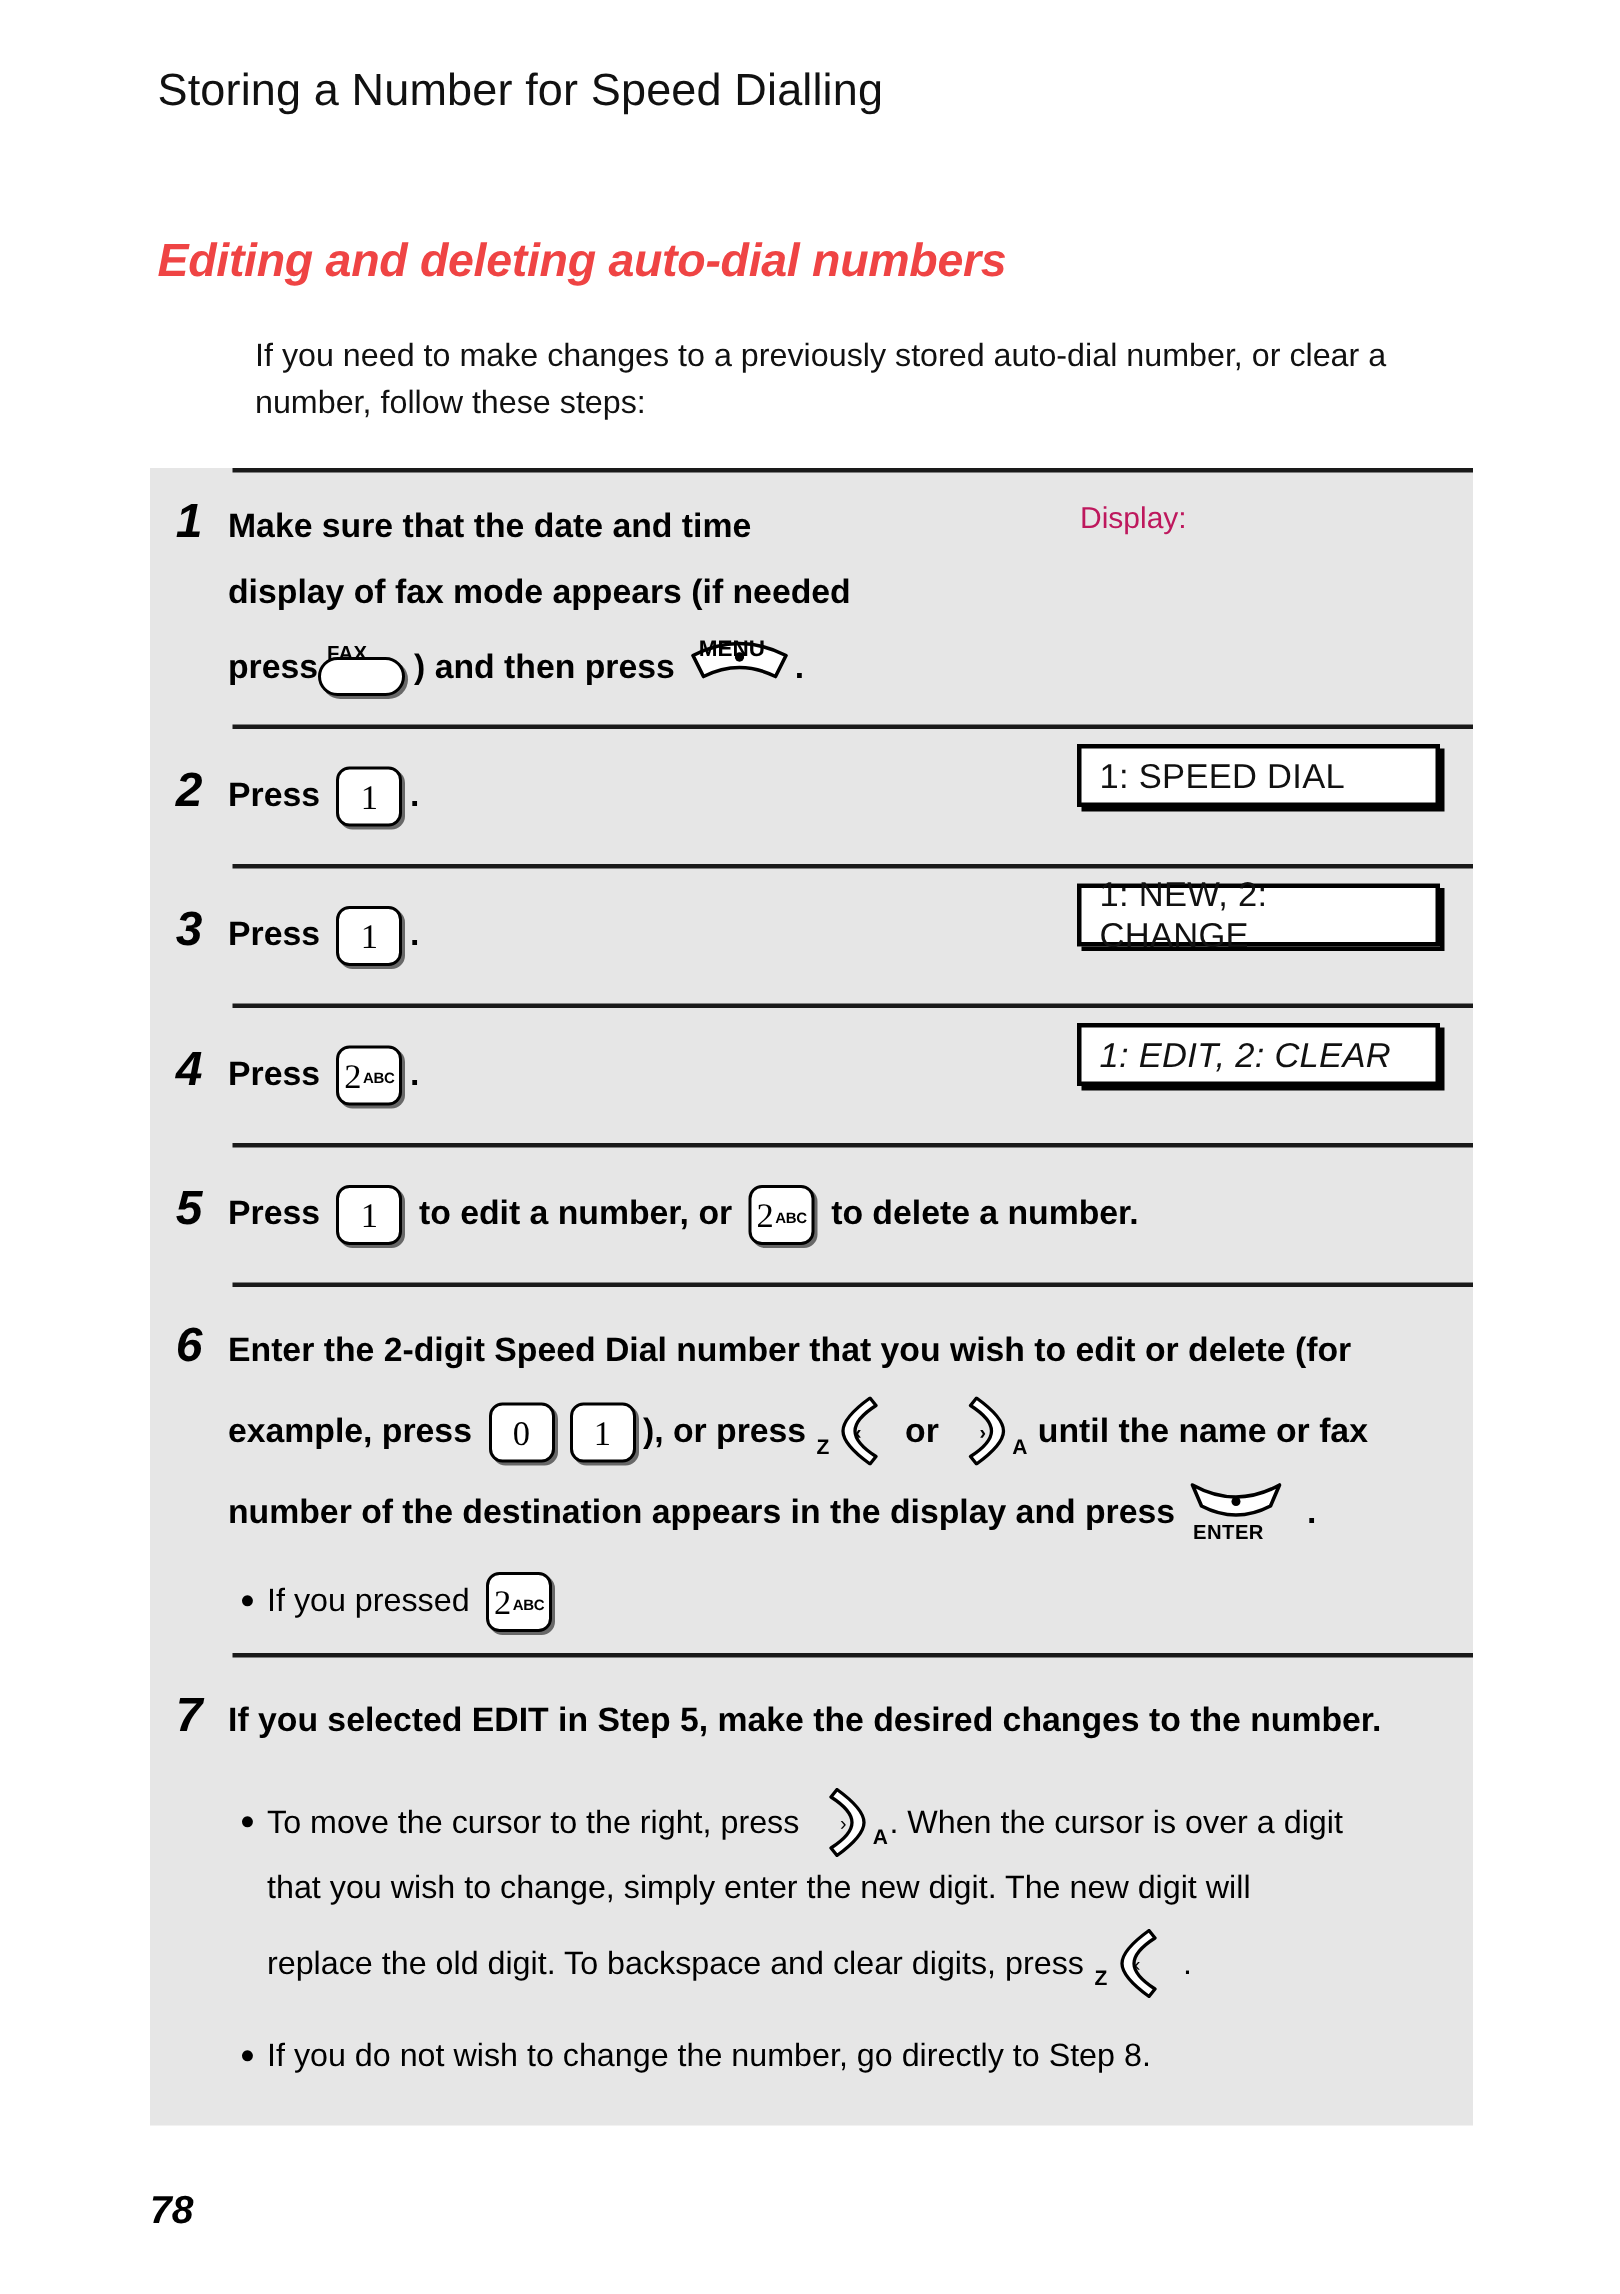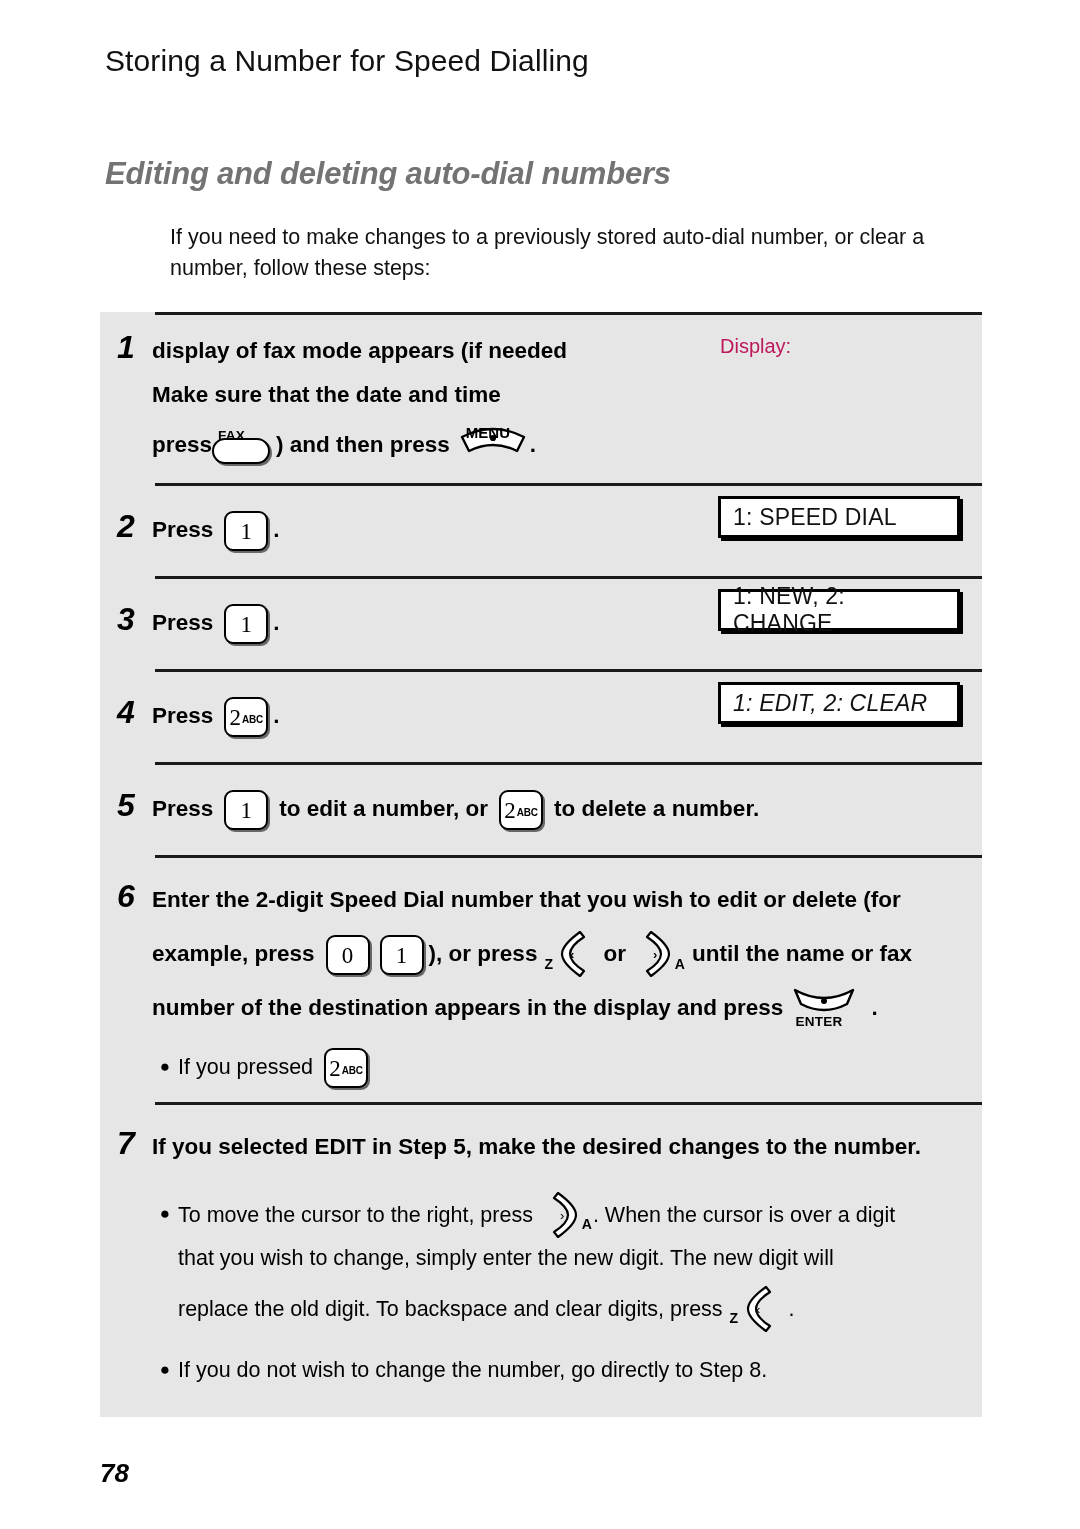--- a/index.html
+++ b/index.html
@@ -14,21 +14,21 @@
   .page{position:relative;width:1080px;height:1529px;}
 
   .running-head{
     position:absolute;left:105px;top:44px;
     font-size:30px;letter-spacing:.1px;color:#111;
   }
 
   .chapter-title{
     position:absolute;left:105px;top:156px;
     font-size:31px;font-weight:bold;font-style:italic;
-    letter-spacing:-.2px;color:#737373;
+    letter-spacing:-.2px;color:#ef4444;
   }
 
   .intro{
     position:absolute;left:170px;top:222px;width:800px;
     font-size:21.5px;line-height:31px;color:#111;
   }
 
   
   .panel{
     position:absolute;left:100px;top:312px;
@@ -167,22 +167,22 @@
   <div class="intro">If you need to make changes to a previously stored auto-dial number, or clear a number, follow these steps:</div>
 
   <div class="panel">
 
     <div class="rule top"></div>
 
     <div class="step" style="padding:14px 0 16px 0;">
       <div class="step-inner">
         <div class="step-num">1</div>
         <div class="step-body">
+          <div class="b">Make sure that the date and time</div>
           <div class="b">display of fax mode appears (if needed</div>
-          <div class="b">Make sure that the date and time</div>
           <div class="b line" style="margin-top:6px;">
             <span>press</span>
             <span class="faxkey">
               <span class="lbl">FAX</span>
               <span class="cap"></span>
             </span>
             <span>) and then press</span>
             <span class="sp"></span>
             <span class="menukey">
               <span class="lbl">MENU</span>

